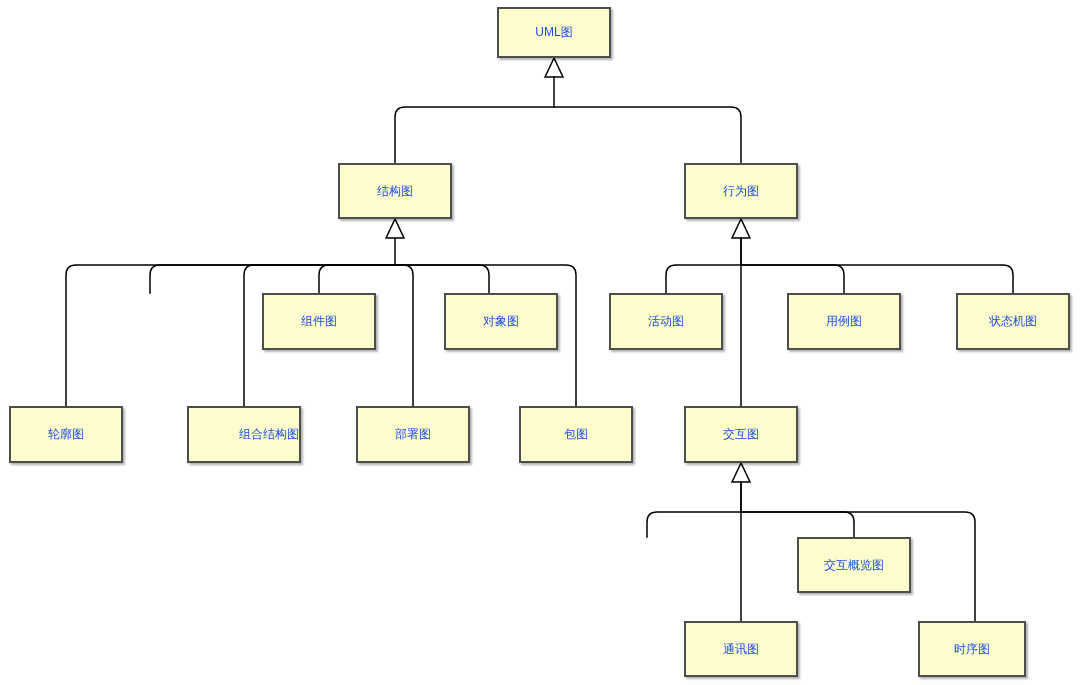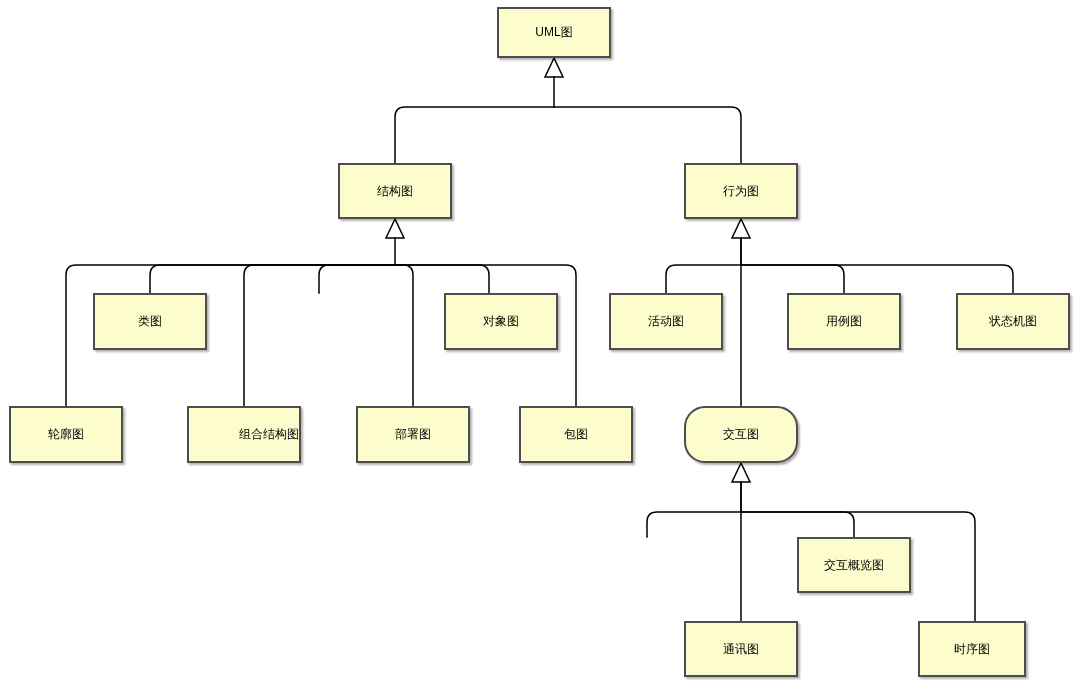--- a/index.html
+++ b/index.html
@@ -41,21 +41,21 @@
     background: #fcfccd;
     border: 2px solid #4d4d4d;
     box-shadow: 2px 2px 2px rgba(0,0,0,0.3);
     display: flex;
     align-items: center;
     justify-content: center;
     text-align: center;
   }
   .node .label {
     font-size: 12px;
-    color: #000000;
+    color: #1d4ed8;
     line-height: 1.2;
     white-space: nowrap;
   }
 </style>
 </head>
 <body>
 
 <div id="canvas">
   <svg id="edge-layer" xmlns="http://www.w3.org/2000/svg" viewBox="0 0 1080 685">
       <polygon points="554,58 545,77 563,77" class="tri"></polygon>
@@ -87,22 +87,22 @@
 
 <div class="node" style="left: 497px; top: 7px; width: 114px; height: 51px;">
       <span class="label">UML图</span>
     </div>
     <div class="node" style="left: 338px; top: 163px; width: 114px; height: 56px;">
       <span class="label">结构图</span>
     </div>
     <div class="node" style="left: 684px; top: 163px; width: 114px; height: 56px;">
       <span class="label">行为图</span>
     </div>
-    <div class="node" style="left: 93px; top: 293px; width: 114px; height: 57px;">
-      <span class="label">类图</span>
+    <div class="node" style="left: 262px; top: 293px; width: 114px; height: 57px;">
+      <span class="label">组件图</span>
     </div>
     <div class="node" style="left: 444px; top: 293px; width: 114px; height: 57px;">
       <span class="label">对象图</span>
     </div>
     <div class="node" style="left: 609px; top: 293px; width: 114px; height: 57px;">
       <span class="label">活动图</span>
     </div>
     <div class="node" style="left: 787px; top: 293px; width: 114px; height: 57px;">
       <span class="label">用例图</span>
     </div>
@@ -114,21 +114,21 @@
     </div>
     <div class="node" style="left: 187px; top: 406px; width: 114px; height: 57px; justify-content: flex-end;">
       <span class="label">组合结构图</span>
     </div>
     <div class="node" style="left: 356px; top: 406px; width: 114px; height: 57px;">
       <span class="label">部署图</span>
     </div>
     <div class="node" style="left: 519px; top: 406px; width: 114px; height: 57px;">
       <span class="label">包图</span>
     </div>
-    <div class="node" style="left: 684px; top: 406px; width: 114px; height: 57px; border-radius: 21px;">
+    <div class="node" style="left: 684px; top: 406px; width: 114px; height: 57px;">
       <span class="label">交互图</span>
     </div>
     <div class="node" style="left: 797px; top: 537px; width: 114px; height: 56px;">
       <span class="label">交互概览图</span>
     </div>
     <div class="node" style="left: 684px; top: 621px; width: 114px; height: 56px;">
       <span class="label">通讯图</span>
     </div>
     <div class="node" style="left: 918px; top: 621px; width: 108px; height: 56px;">
       <span class="label">时序图</span>

